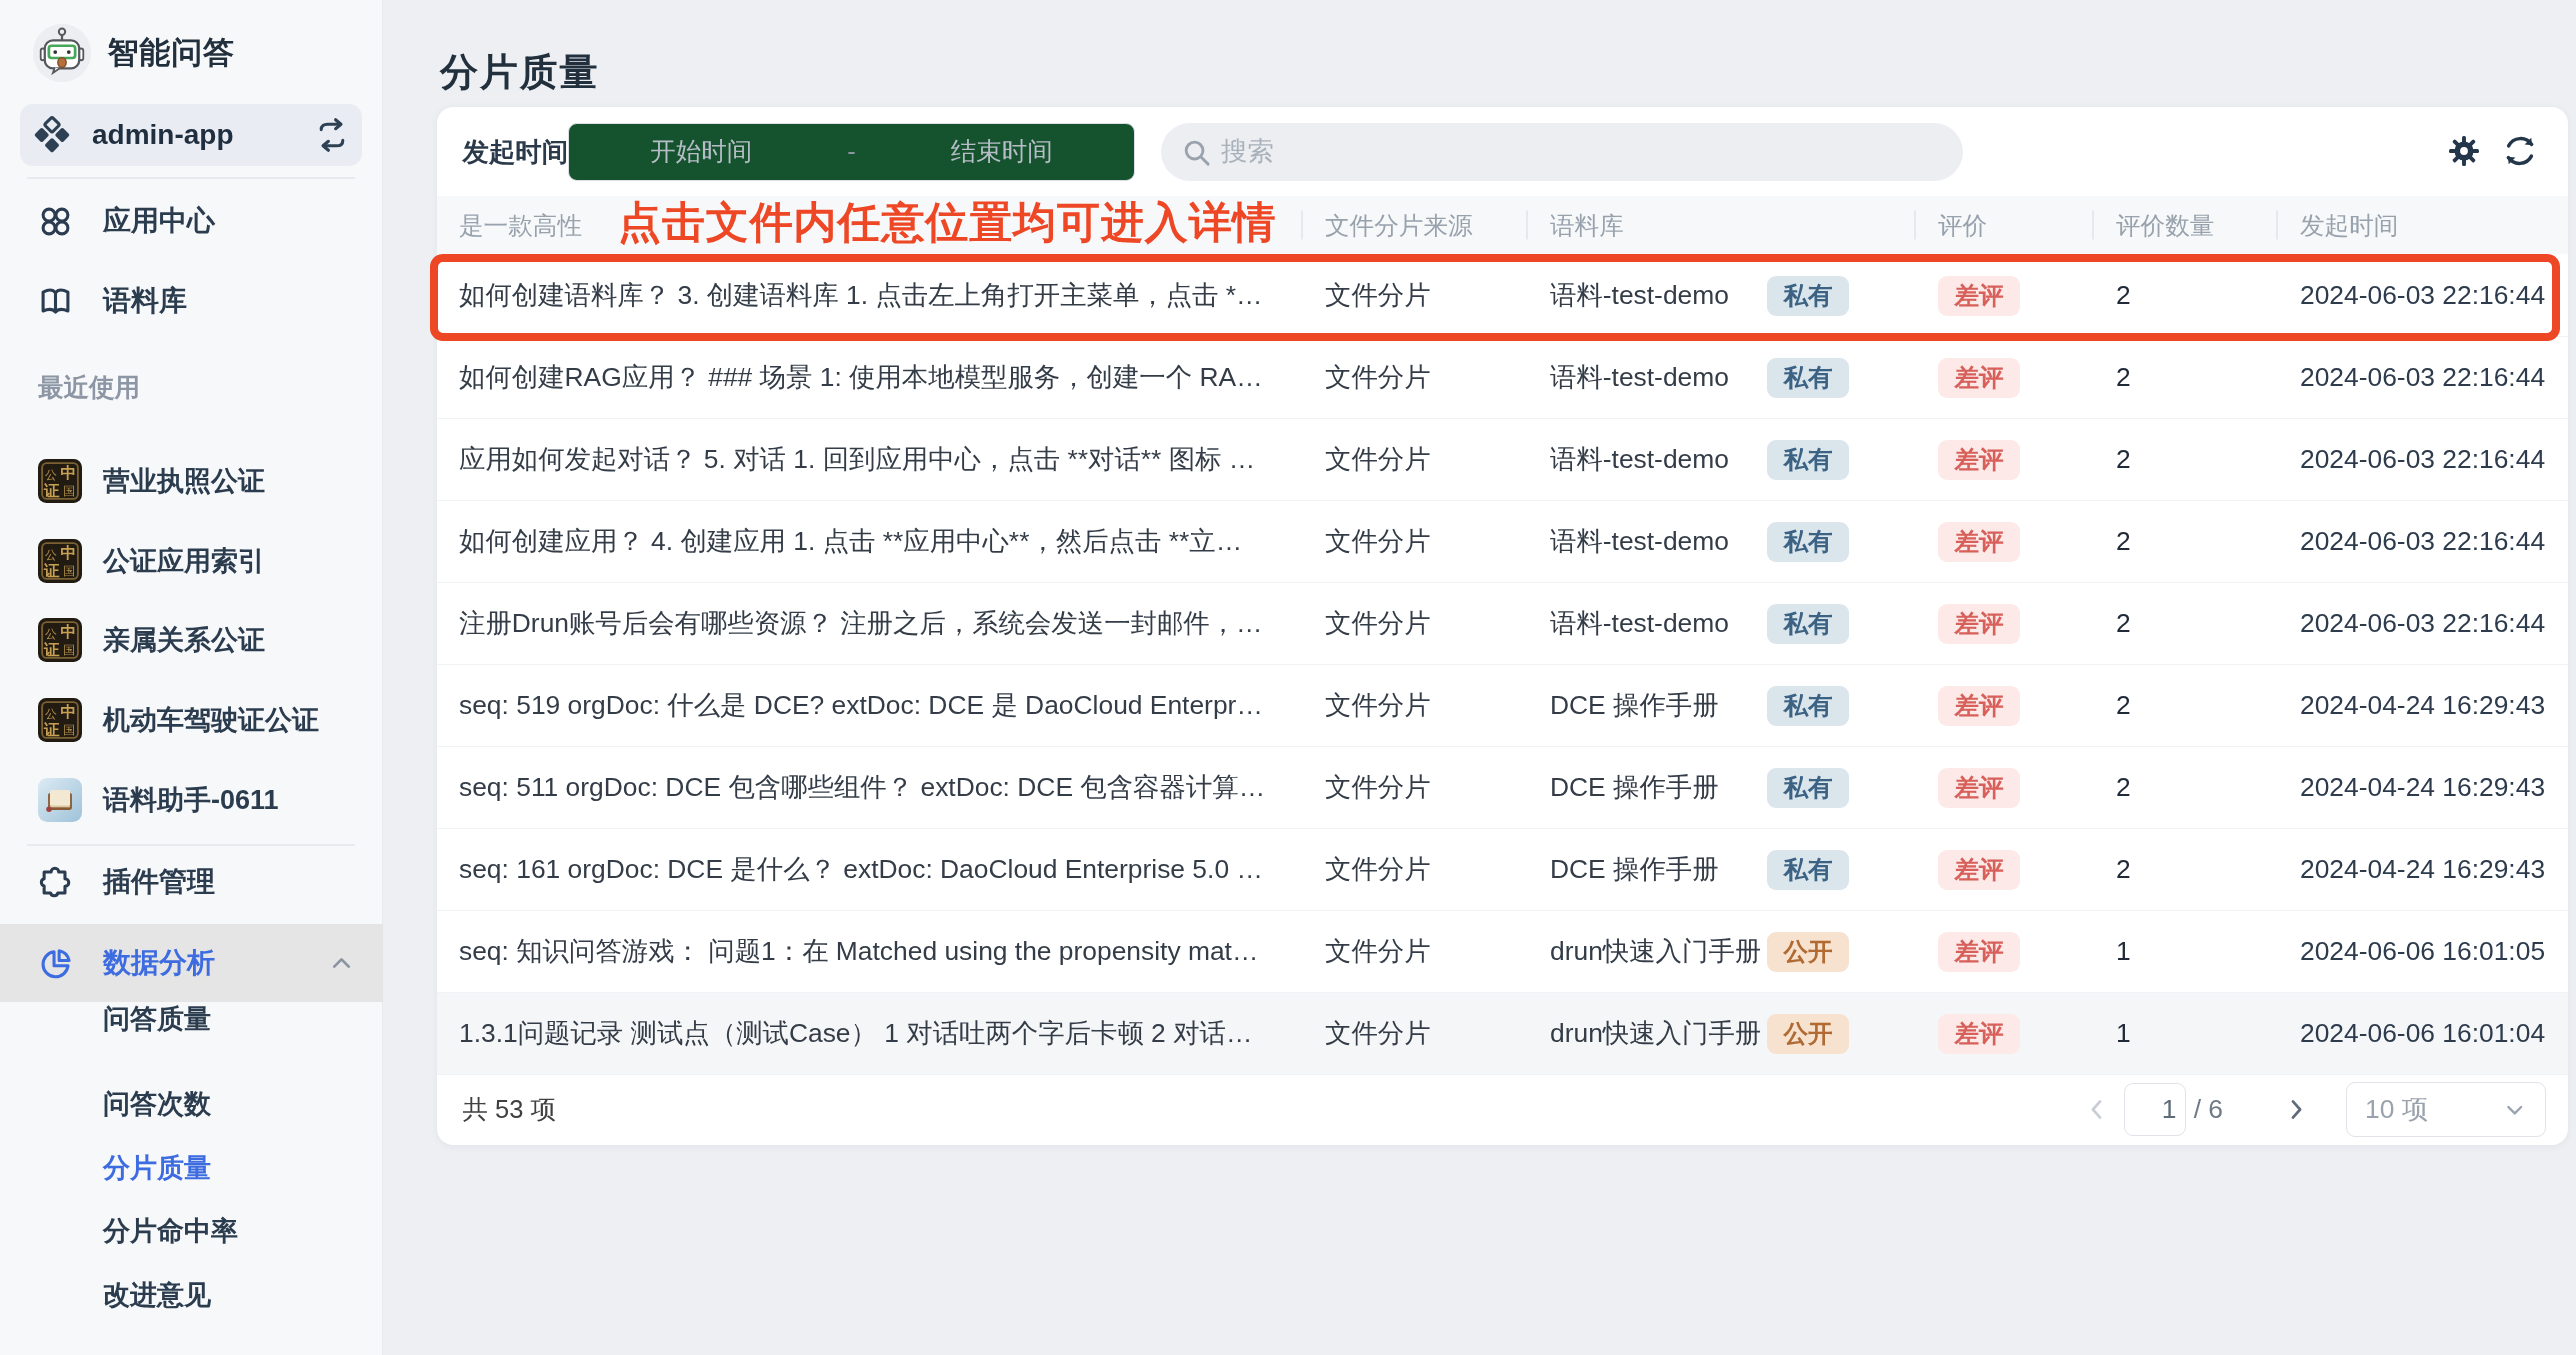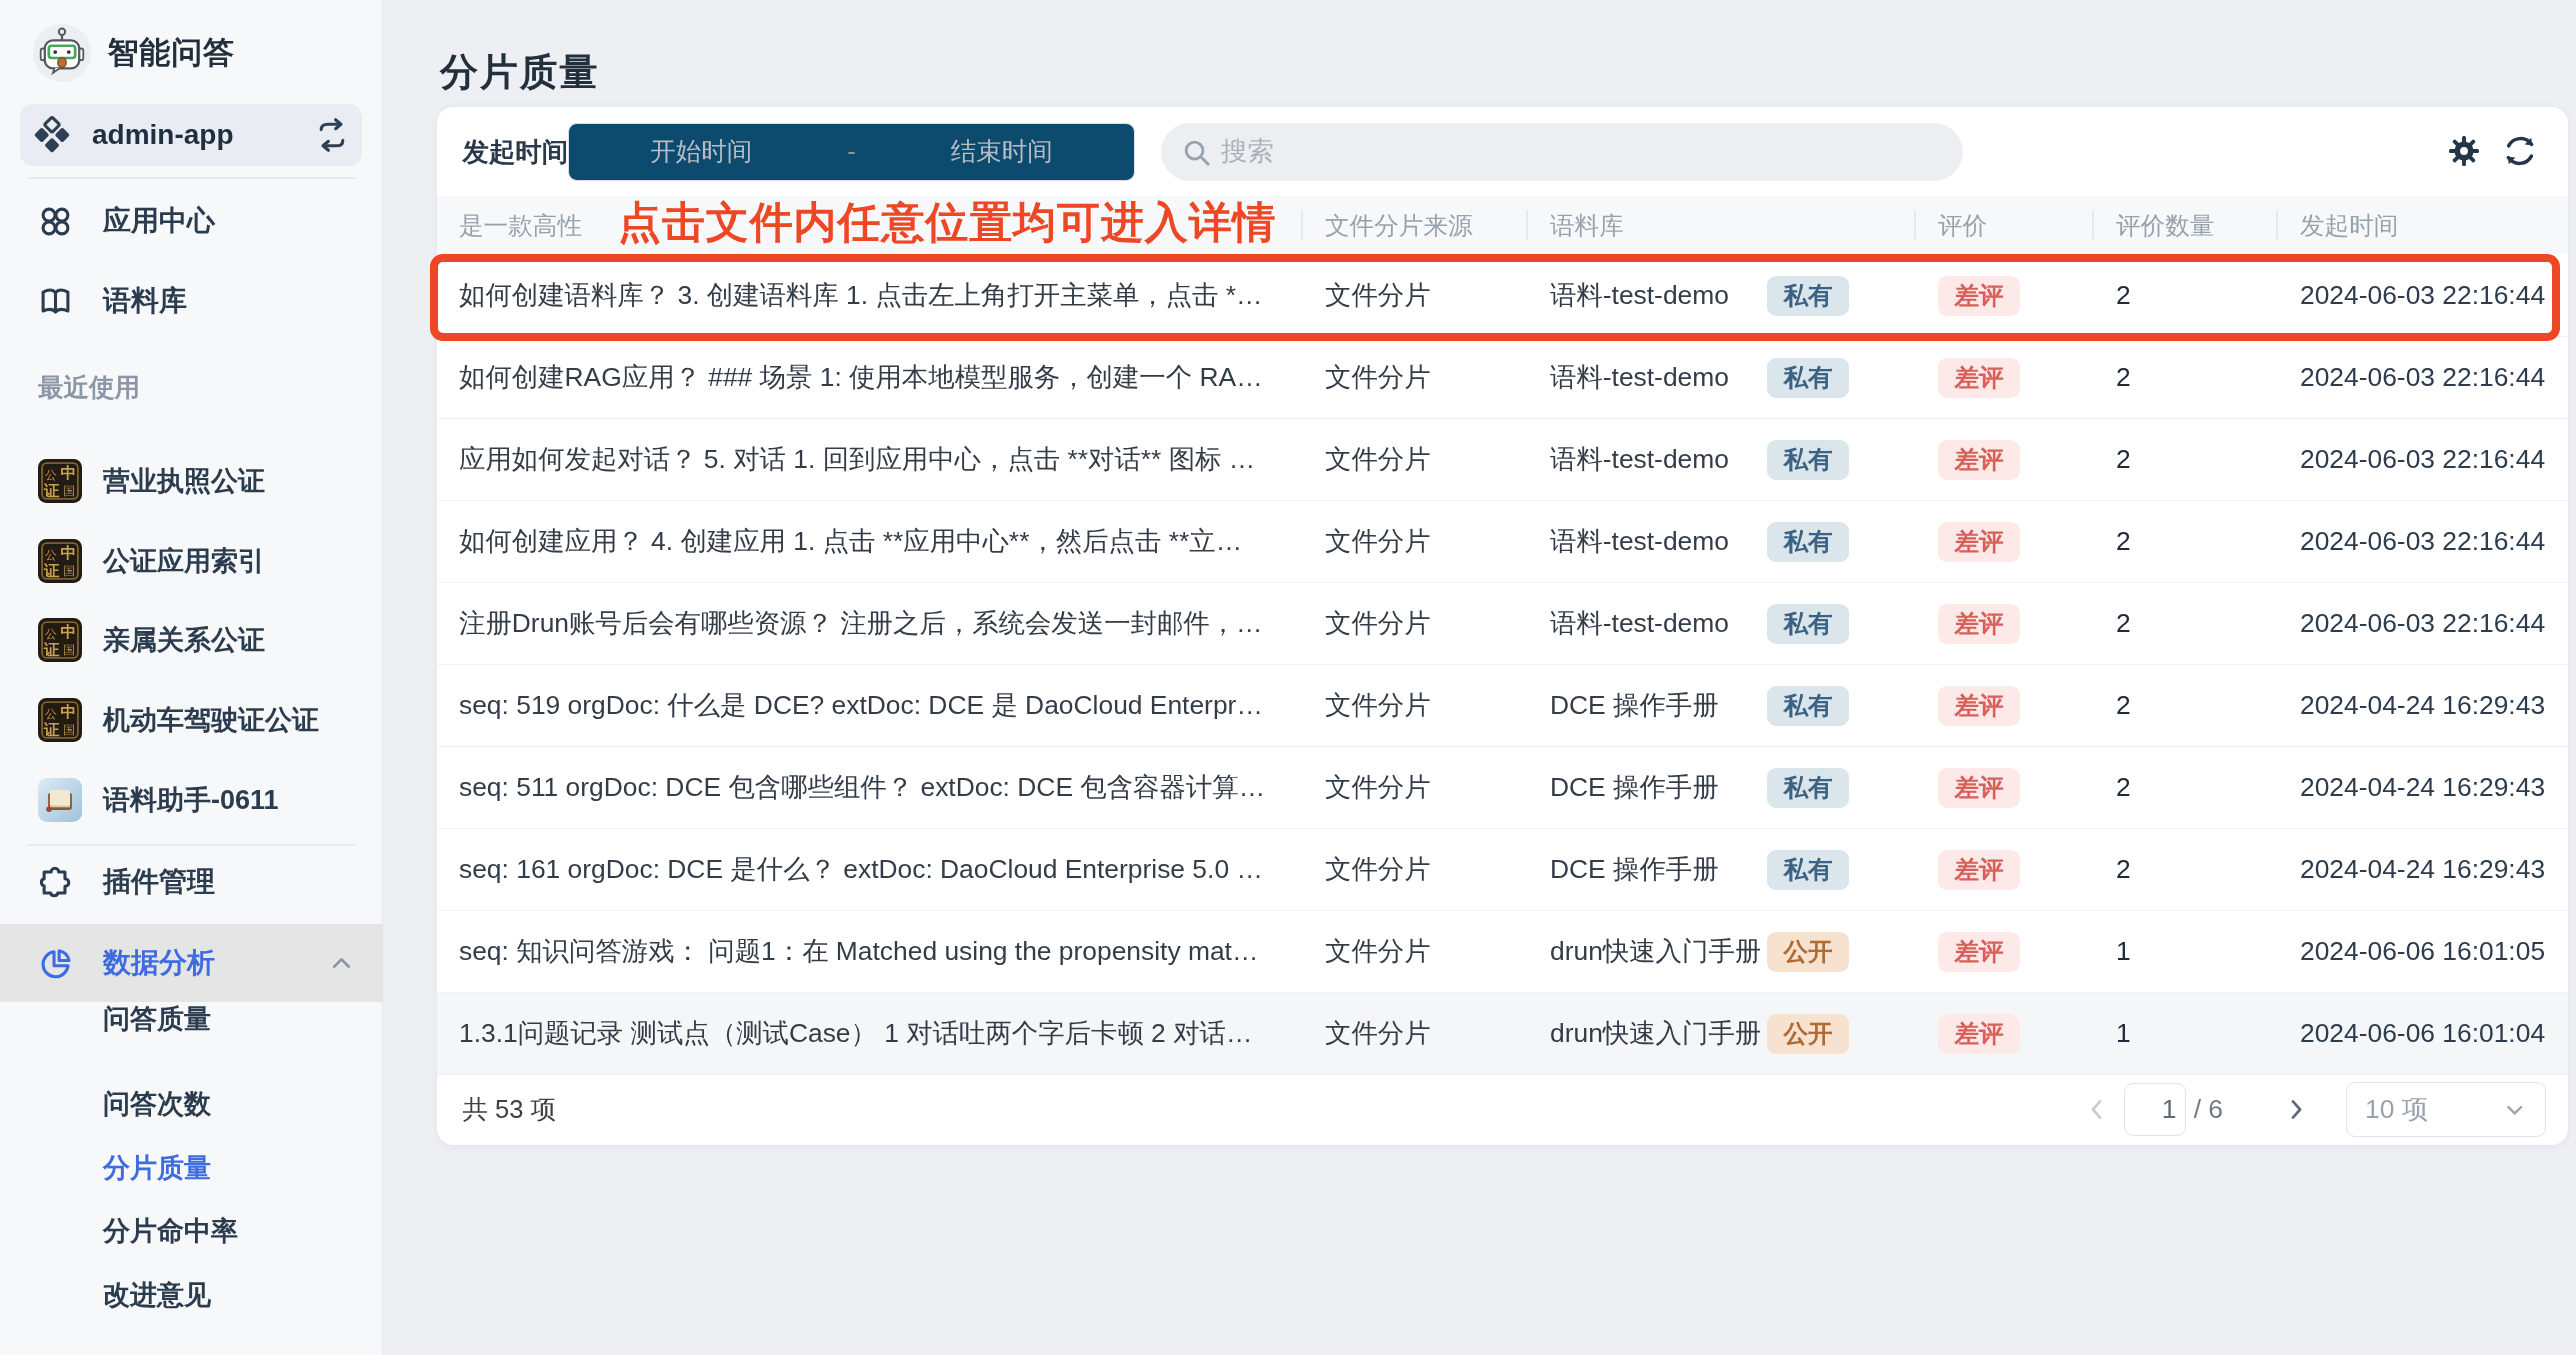--- a/index.html
+++ b/index.html
@@ -28,21 +28,21 @@
   .chevron-up-wrap { position:absolute; right:27px; top:50%; transform:translateY(-50%); }
   .sub-item { position:absolute; left:103px; font-size:27px; font-weight:600; color:#2b3c4f; cursor:pointer; }
   .sub-item.active { color:#3d6be0; }
 
   
   .page-title { position:absolute; left:440px; top:47px; font-size:38px; font-weight:bold; color:#22303e; letter-spacing:1.8px; }
   .card { position:absolute; left:437px; top:107px; width:2131px; height:1038px; background:#ffffff; border-radius:16.4px; box-shadow:0 1.8px 9px rgba(30,40,60,.05); }
 
   
   .filter-label { position:absolute; left:25.5px; top:45px; transform:translateY(-50%); font-size:26.4px; font-weight:600; color:#2b3a4b; }
-  .date-range { position:absolute; left:131px; top:15.5px; width:567px; height:58px; background:#0c4a6e; border:1.8px solid #dcdfe5; border-radius:9px; display:flex; align-items:center; cursor:text; }
+  .date-range { position:absolute; left:131px; top:15.5px; width:567px; height:58px; background:#14532d; border:1.8px solid #dcdfe5; border-radius:9px; display:flex; align-items:center; cursor:text; }
   .date-range span { flex:1; text-align:center; font-size:25.5px; color:#b7bdc7; }
   .date-range .sep { flex:0 0 36px; color:#8d95a1; }
   .search-box { position:absolute; left:724px; top:15.5px; width:802px; height:58px; }
   .search-box input { width:100%; height:100%; border:none; outline:none; background:#eceef1; border-radius:29px; padding:0 27px 0 60px; font-size:26.4px; color:#2b3a4b; font-family:inherit; }
   .search-box input::placeholder { color:#a9b1bb; }
   .search-glass { position:absolute; left:20px; top:14.6px; }
   .icon-btn { position:absolute; top:26.4px; width:36px; height:36px; cursor:pointer; }
   .icon-gear { left:2009px; }
   .icon-refresh { left:2065px; }
 

